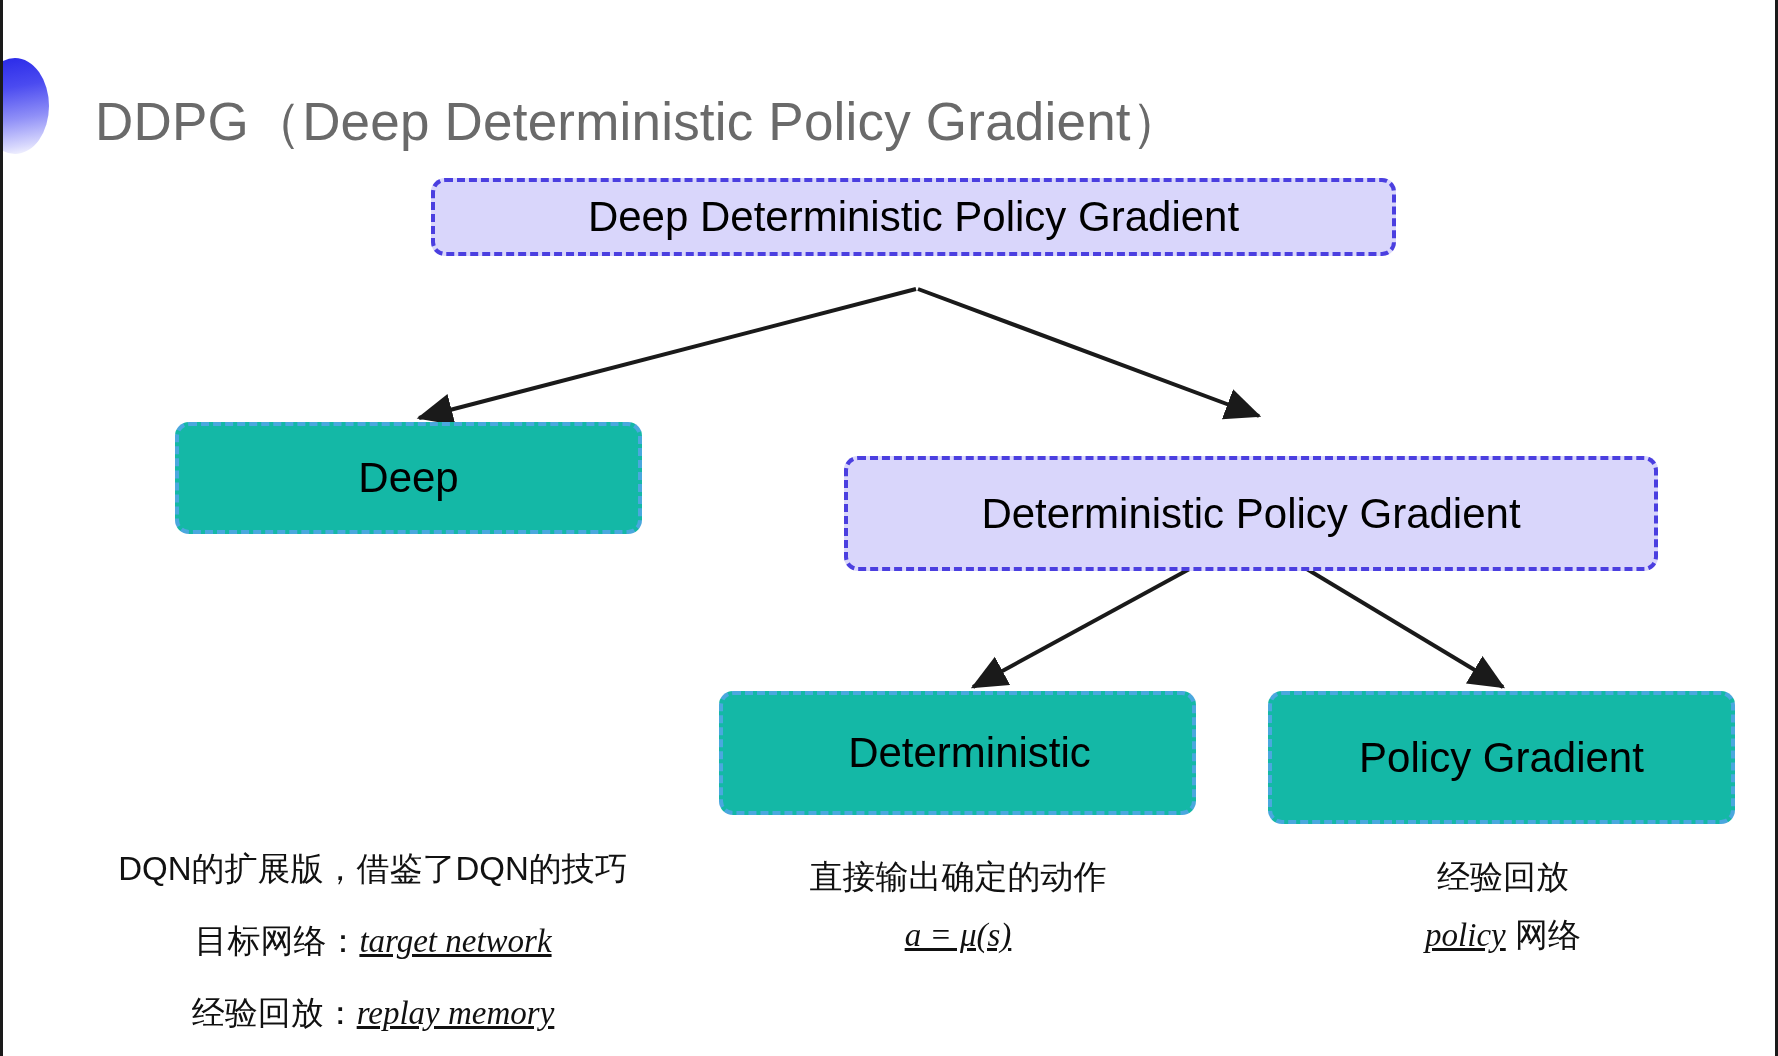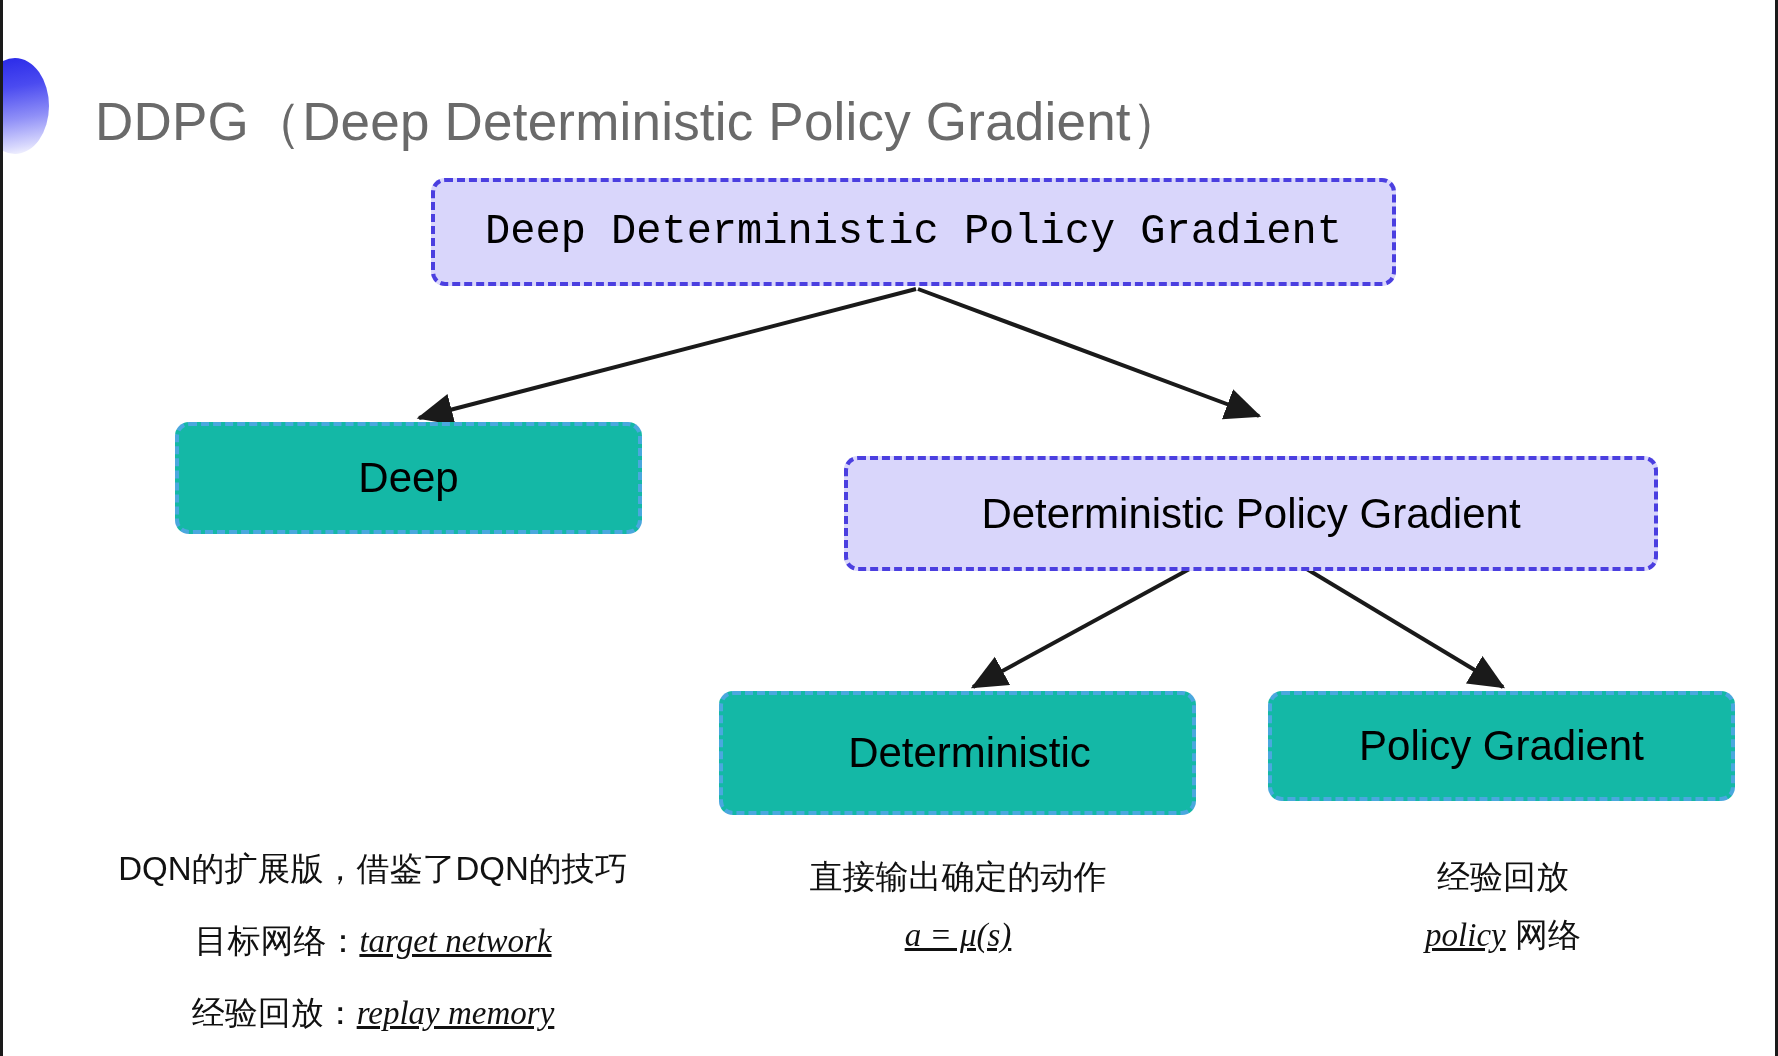--- a/index.html
+++ b/index.html
@@ -61,25 +61,25 @@
     border: 4px dashed #4b3fe0;
   }
   .node.cyan {
     background: #14b8a6;
     border: 4px dashed #4aa8de;
   }
   .node-label {
     white-space: nowrap;
   }
 
-  #node-root   { left: 428px;  top: 178px; width: 965px; height: 108px; font-size: 42px; font-family: Liberation Mono, monospace; }
+  #node-root   { left: 428px;  top: 178px; width: 965px; height: 78px; font-size: 42px; }
   #node-deep   { left: 172px;  top: 422px; width: 467px; height: 112px; font-size: 42px; }
   #node-dpg    { left: 841px;  top: 420px; width: 814px; height: 115px; font-size: 42px; margin-top: 36px; }
   #node-det    { left: 716px;  top: 691px; width: 477px; height: 124px; font-size: 42px; padding-left: 24px; }
-  #node-pg     { left: 1265px; top: 691px; width: 467px; height: 110px; font-size: 42px; }
+  #node-pg     { left: 1265px; top: 691px; width: 467px; height: 133px; font-size: 42px; }
 
   
   #arrows {
     position: absolute;
     left: 0; top: 0;
     width: 1778px;
     height: 1056px;
     pointer-events: none;
   }
 

